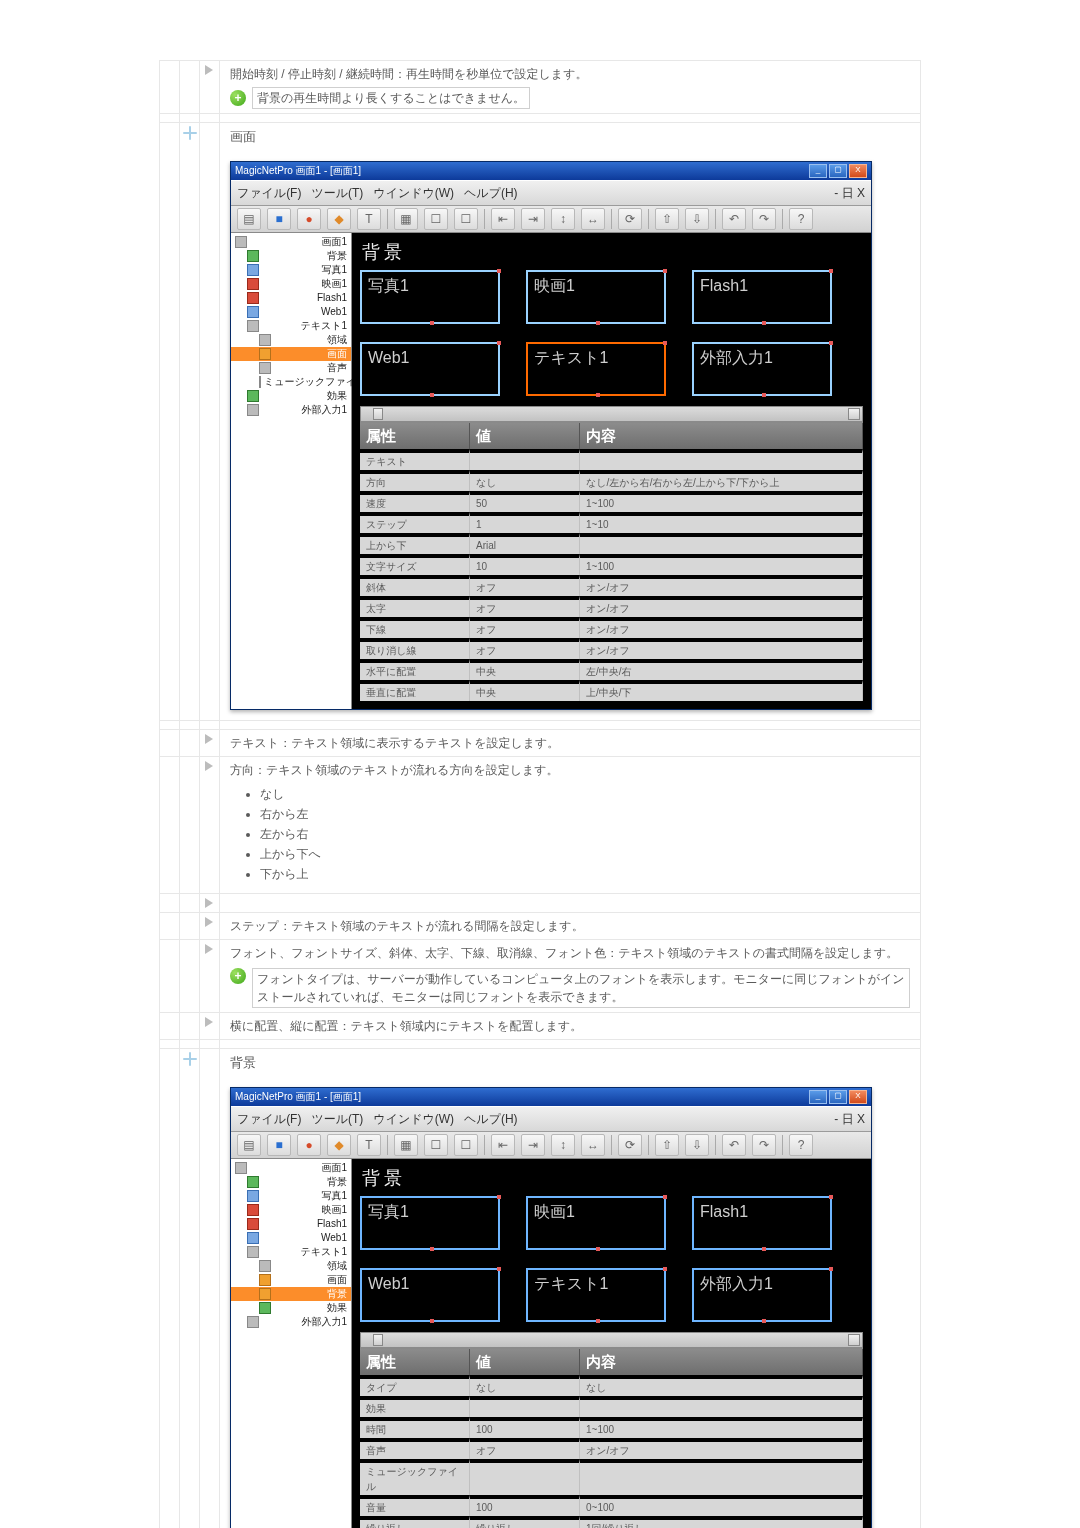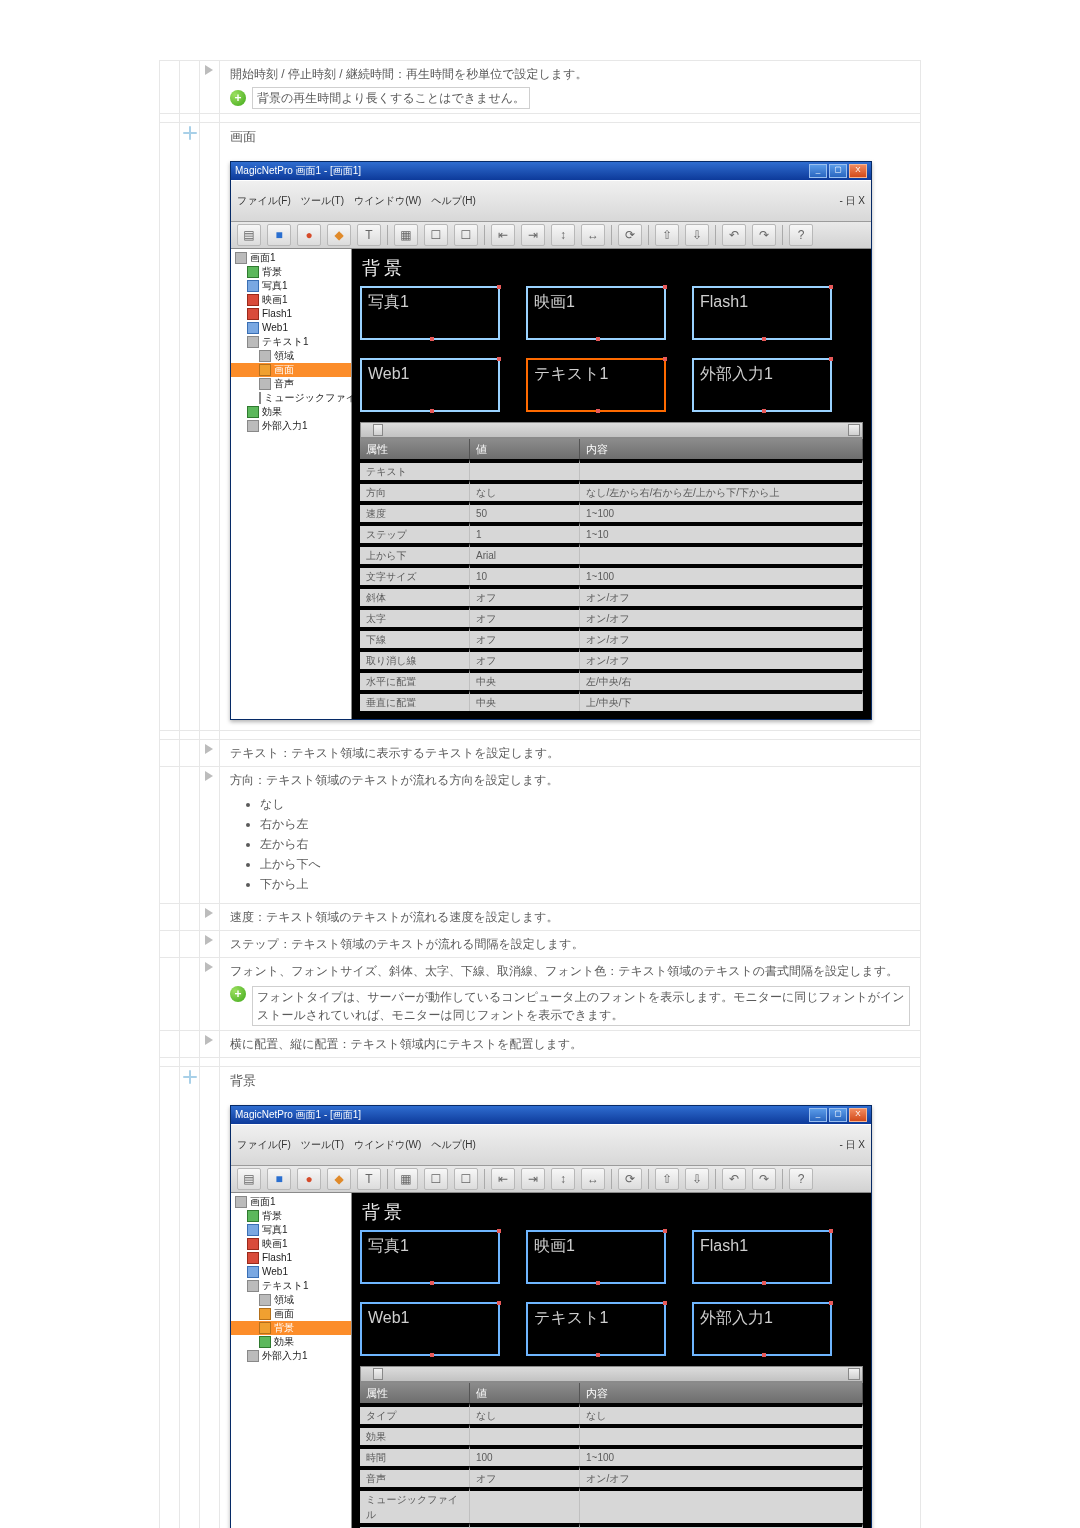--- a/index.html
+++ b/index.html
@@ -129,23 +129,23 @@
     font-size: 8px; line-height: 10px; text-align:center;
   }
   .titlebar .tbtn.close { background: linear-gradient(#f28a5e,#d24a1a); border-color:#f7b592;}
   .shot .menubar {
     height: 16px;
     background: linear-gradient(#f0f0f0,#d8d8d8);
     border-top: 1px solid #fff;
     border-bottom: 1px solid #9b9b9b;
     display:flex;
     align-items:center;
-    font-size:10px;
+    font-size:12px;
     color:#333;
-    padding:12px 6px;
+    padding:4px 6px;
     gap: 10px;
     justify-content: space-between;
   }
   .menubar .left { display:flex; gap:10px; }
   .shot .iconbar {
     height: 26px;
     background: linear-gradient(#e9e9e9,#d2d2d2);
     border-bottom: 1px solid #8a8a8a;
     display:flex; align-items:center;
     gap:6px; padding:0 6px;
@@ -170,20 +170,21 @@
     border-right:1px solid #8a8a8a;
     font-size:10px;
     color:#222;
     padding: 2px 0;
   }
   .sidebar .node {
     padding: 0 4px 0 10px;
     line-height: 14px;
     display:flex; align-items:center; gap:3px;
     white-space: nowrap;
+    justify-content: space-between;
   }
   .sidebar .node.l1 { padding-left: 4px; }
   .sidebar .node.l2 { padding-left: 16px; }
   .sidebar .node.l3 { padding-left: 28px; }
   .sidebar .node.sel {
     background:#fc8d2a; color:#fff;
   }
   .nicon {
     width:10px;height:10px;display:inline-block;
     background:#7aa8e2;border:1px solid #3a6fb4;
@@ -252,21 +253,22 @@
   .proppane {
     background:#d7d7d7;
     border-top:1px solid #8a8a8a;
     font-size:10px;
   }
   .prophdr {
     display:grid;
     grid-template-columns: 110px 110px 1fr;
     background: linear-gradient(#8c8c8c,#6e6e6e);
     color:#fff;
-    font-size:11px;
+    font-size:15px;
+    font-weight:bold;
   }
   .prophdr div { padding:2px 6px; border-right:1px solid #555;}
   .proprow {
     display:grid;
     grid-template-columns: 110px 110px 1fr;
     color:#5a5a5a;
   }
   .proprow div { padding:1px 6px; border-right:1px solid #c0c0c0; border-top:4px solid #000000; overflow:hidden;}
 
   #screenshot-2 .canvas .tile { border-color:#6fb6ff; }
@@ -552,21 +554,20 @@
     </div>
 
     <div class="row">
       <div class="gutter">
           <div class="gbox"></div>
           <div class="gbox"></div>
           <div class="gbox">
             <span class="arrow-icon"></span>
           </div>
         </div>
-      <div class="body">速度：テキスト領域のテキストが流れる速度を設定します。</div>
     </div>
 
     <div class="row">
       <div class="gutter">
           <div class="gbox"></div>
           <div class="gbox"></div>
           <div class="gbox">
             <span class="arrow-icon"></span>
           </div>
         </div>

